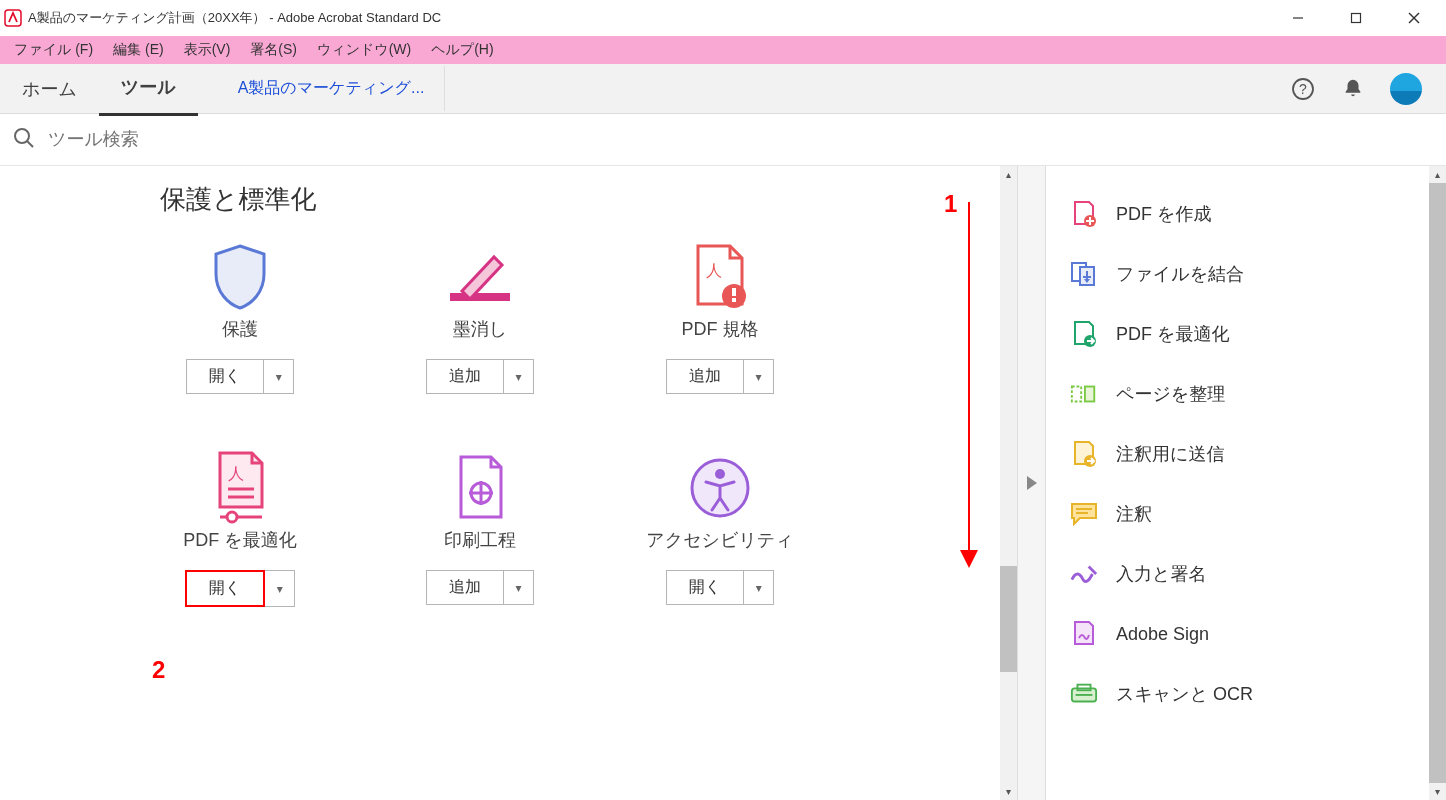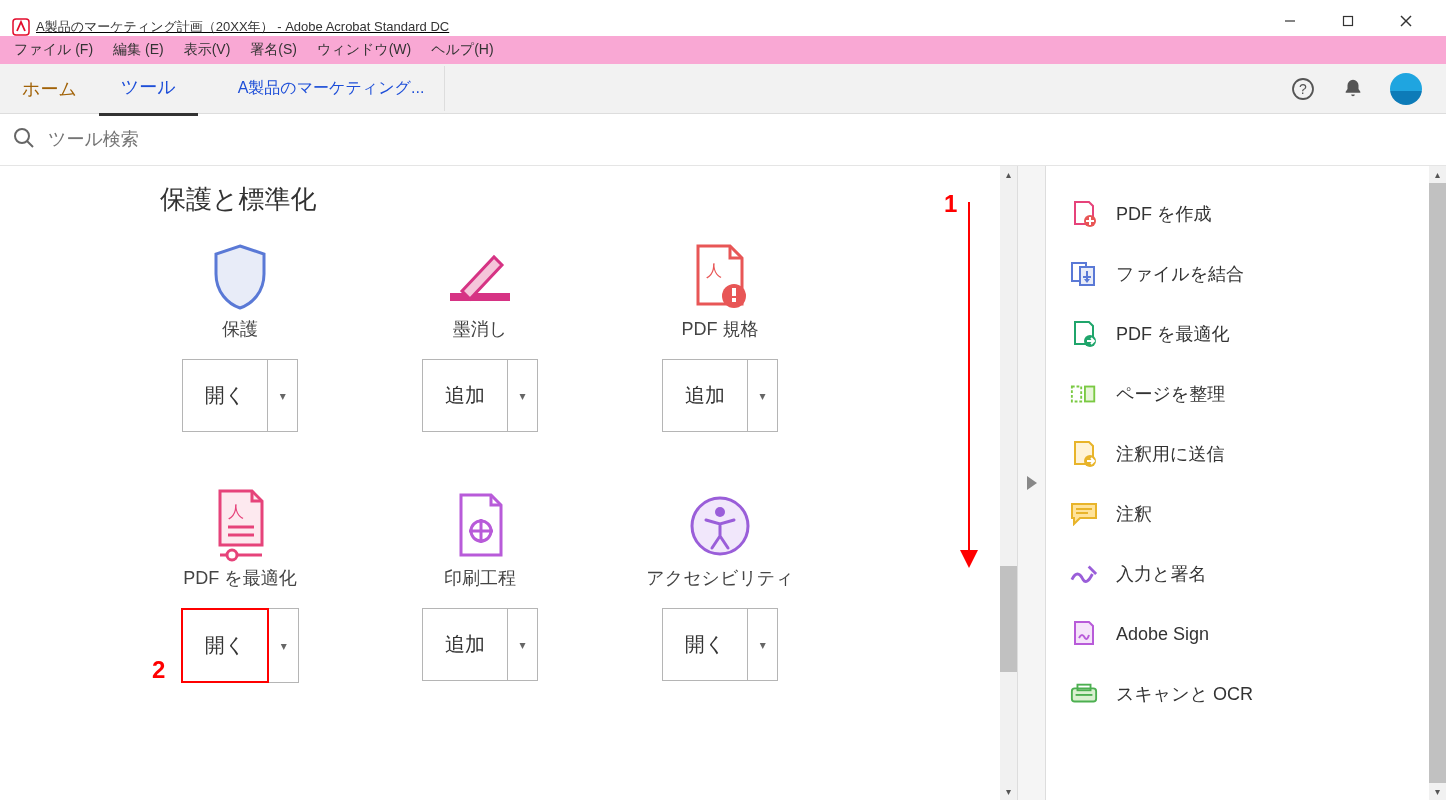--- a/index.html
+++ b/index.html
@@ -1,32 +1,32 @@
 <!DOCTYPE html>
 <html><head>
 <meta charset="utf-8">
 <style>
 * { box-sizing: border-box; margin: 0; padding: 0; font-family: "Yu Gothic UI", "Meiryo", sans-serif; }
 body { width: 1446px; height: 800px; background: #fff; overflow: hidden; position: relative; }
 
 
-.titlebar { height: 36px; display: flex; align-items: flex-end; padding: 0 12px; background: #fff; text-decoration: underline; }
+.titlebar { height: 36px; display: flex; align-items: center; padding: 0 4px; background: #fff; }
 .app-icon { width: 18px; height: 18px; margin-right: 6px; }
 .title-text { font-size: 13px; color: #333; flex: 1; }
 .win-controls { display: flex; gap: 18px; margin-right: 8px; }
 .win-btn { width: 40px; height: 30px; display: flex; align-items: center; justify-content: center; cursor: pointer; font-size: 14px; color: #333; }
 
 
 .menubar { height: 28px; display: flex; align-items: center; padding: 0 4px; background: #f9a8d4; }
 .menu-item { padding: 4px 10px; font-size: 14px; color: #333; cursor: pointer; }
 
 
 .tabbar { height: 50px; background: #f2f2f2; display: flex; align-items: center; border-bottom: 1px solid #ddd; }
-.tab { padding: 14px 22px; font-size: 18px; color: #a16207; cursor: pointer; }
-.tab.active { color: #1d4ed8; border-bottom: 3px solid #333; }
+.tab { padding: 14px 22px; font-size: 18px; color: #404040; cursor: pointer; }
+.tab.active { color: #404040; border-bottom: 3px solid #333; font-weight: bold; }
 .doc-tab { padding: 12px 20px; font-size: 16px; color: #1d4ed8; margin-left: 20px; background: #f2f2f2; border-right: 1px solid #ddd; cursor: pointer; }
 .tabbar-right { margin-left: auto; display: flex; align-items: center; gap: 24px; padding-right: 24px; }
 .hdr-icon { width: 26px; height: 26px; display: flex; align-items: center; justify-content: center; cursor: pointer; }
 .avatar { width: 32px; height: 32px; border-radius: 50%; background: linear-gradient(180deg, #1fa5e0 0 55%, #0d7bb8 55% 100%); }
 
 
 .searchrow { height: 52px; display: flex; align-items: center; padding: 0 12px; border-bottom: 1px solid #e5e5e5; }
 .search-icon { margin-right: 12px; }
 .search-input { border: none; outline: none; font-size: 18px; color: #888; flex: 1; font-family: Liberation Mono, monospace; }
 
@@ -34,21 +34,21 @@
 .main { display: flex; height: calc(800px - 36px - 28px - 50px - 52px); }
 .center-wrap { flex: 1; position: relative; border-right: 1px solid #ddd; overflow: hidden; }
 .center { padding: 10px 0 40px 0; }
 .section-title { font-size: 26px; font-weight: 400; color: #333; margin: 6px 0 20px 160px; }
 
 .tool-grid { display: grid; grid-template-columns: repeat(3, 240px); column-gap: 0; row-gap: 54px; justify-content: start; margin-left: 120px; }
 .tool { display: flex; flex-direction: column; align-items: center; }
 .tool-icon-box { width: 80px; height: 80px; display: flex; align-items: center; justify-content: center; }
 .tool-label { margin-top: 0; font-size: 18px; color: #444; }
 .tool-btn-wrap { margin-top: 18px; display: flex; }
-.tool-btn { border: 1px solid #b5b5b5; background: #fff; padding: 22px 22px; font-size: 20px; color: #333; cursor: pointer; }
+.tool-btn { border: 1px solid #b5b5b5; background: #fff; padding: 6px 22px; font-size: 16px; color: #333; cursor: pointer; }
 .tool-btn-drop { border: 1px solid #b5b5b5; border-left: none; background: #fff; width: 30px; display: flex; align-items: center; justify-content: center; cursor: pointer; font-size: 12px; color: #666; }
 .highlight-red { border: 2px solid #ff0000 !important; }
 
 
 .vscroll { position: absolute; right: 0; top: 0; bottom: 0; width: 17px; background: #f1f1f1; }
 .vscroll-thumb { position: absolute; right: 0; width: 17px; background: #c1c1c1; }
 .vscroll-arrow { position: absolute; width: 17px; height: 17px; font-size: 10px; color: #555; display:flex; align-items:center; justify-content:center; }
 
 
 .collapser { width: 28px; background: #f5f5f5; border-right: 1px solid #ddd; display:flex; align-items:center; justify-content:center; cursor: pointer; }

